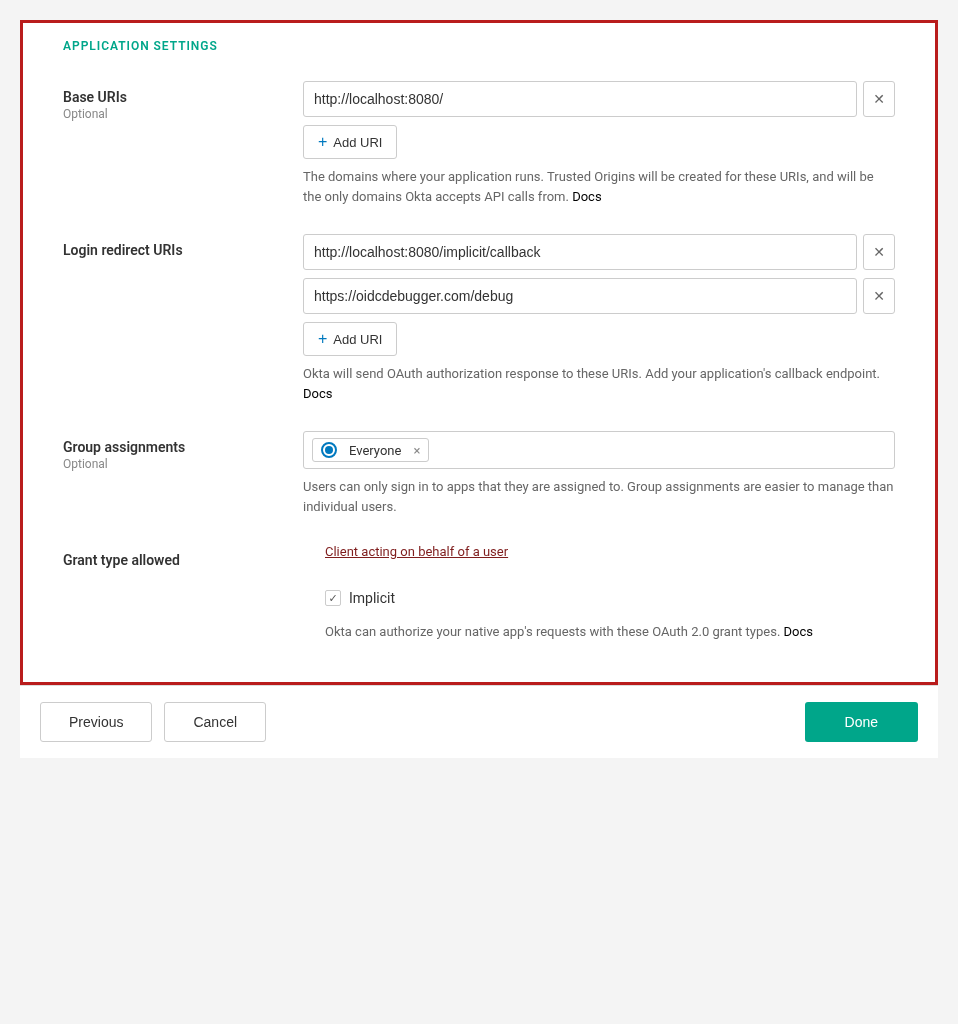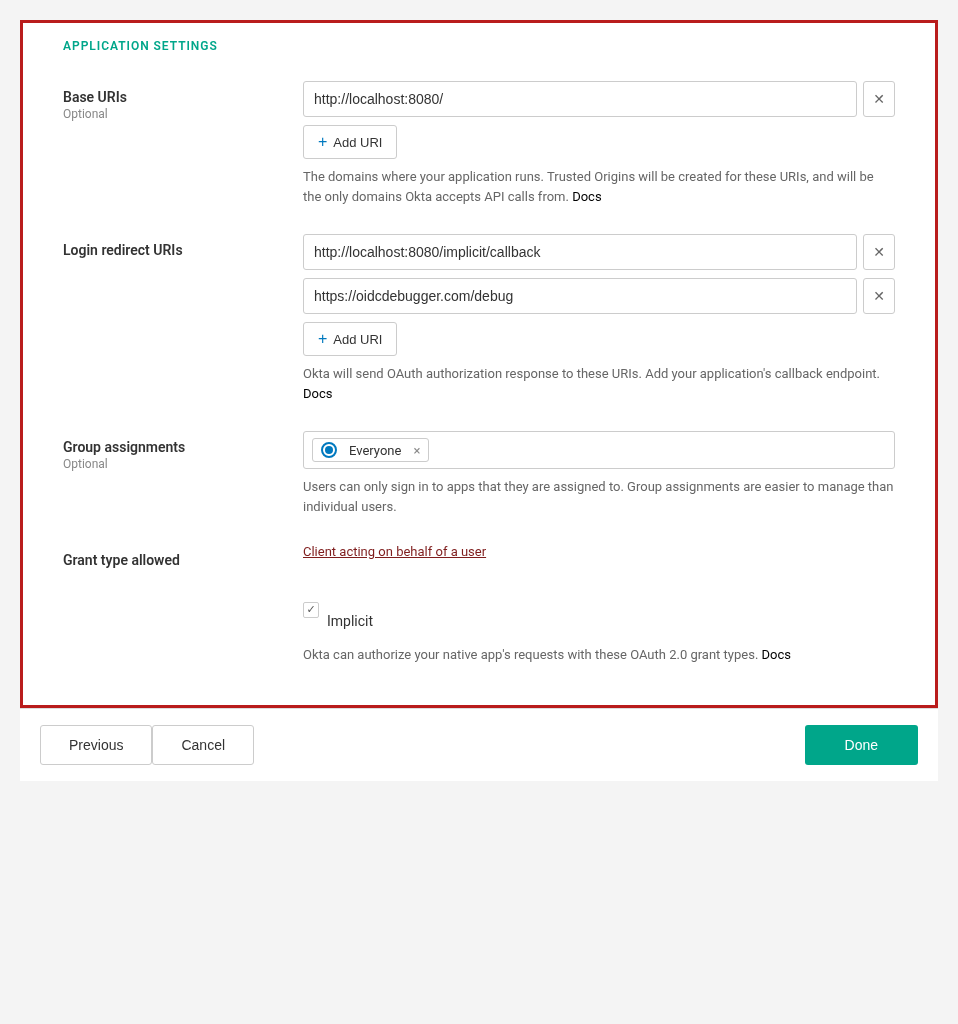--- a/index.html
+++ b/index.html
@@ -185,33 +185,33 @@
       justify-content: center;
       flex-shrink: 0;
     }
     .checkbox-check {
       color: #555;
       font-size: 11px;
     }
     .checkbox-label {
       font-size: 14px;
       color: #333;
-      margin-top: 23px;
     }
     .footer-bar {
       background: #fff;
       border-top: 1px solid #ddd;
       padding: 16px 20px;
       display: flex;
       align-items: center;
       justify-content: space-between;
       margin-top: 0;
     }
     .footer-left {
       display: flex;
+      gap: 12px;
     }
     .btn-secondary {
       height: 40px;
       padding: 0 28px;
       border: 1px solid #ccc;
       border-radius: 3px;
       background: #fff;
       cursor: pointer;
       font-size: 14px;
       color: #333;
@@ -300,21 +300,21 @@
               <div class="group-tag-radio-inner"></div>
             </div>
             <span>Everyone</span>
             <span class="group-tag-close">×</span>
           </div>
         </div>
         <p class="help-text">Users can only sign in to apps that they are assigned to. Group assignments are easier to manage than individual users.</p>
       </div>
     </div>
 
-    <div class="form-row" style="margin-bottom: 0;">
+    <div class="form-row" style="margin-bottom: 0; gap: 22px;">
       <div class="form-label-col">
         <span class="form-label">Grant type allowed</span>
       </div>
       <div class="form-content-col">
         <p class="grant-section-subtitle">Client acting on behalf of a user</p>
         <div class="checkbox-row">
           <div class="checkbox-styled">
             <span class="checkbox-check">✓</span>
           </div>
           <span class="checkbox-label">Implicit</span>

